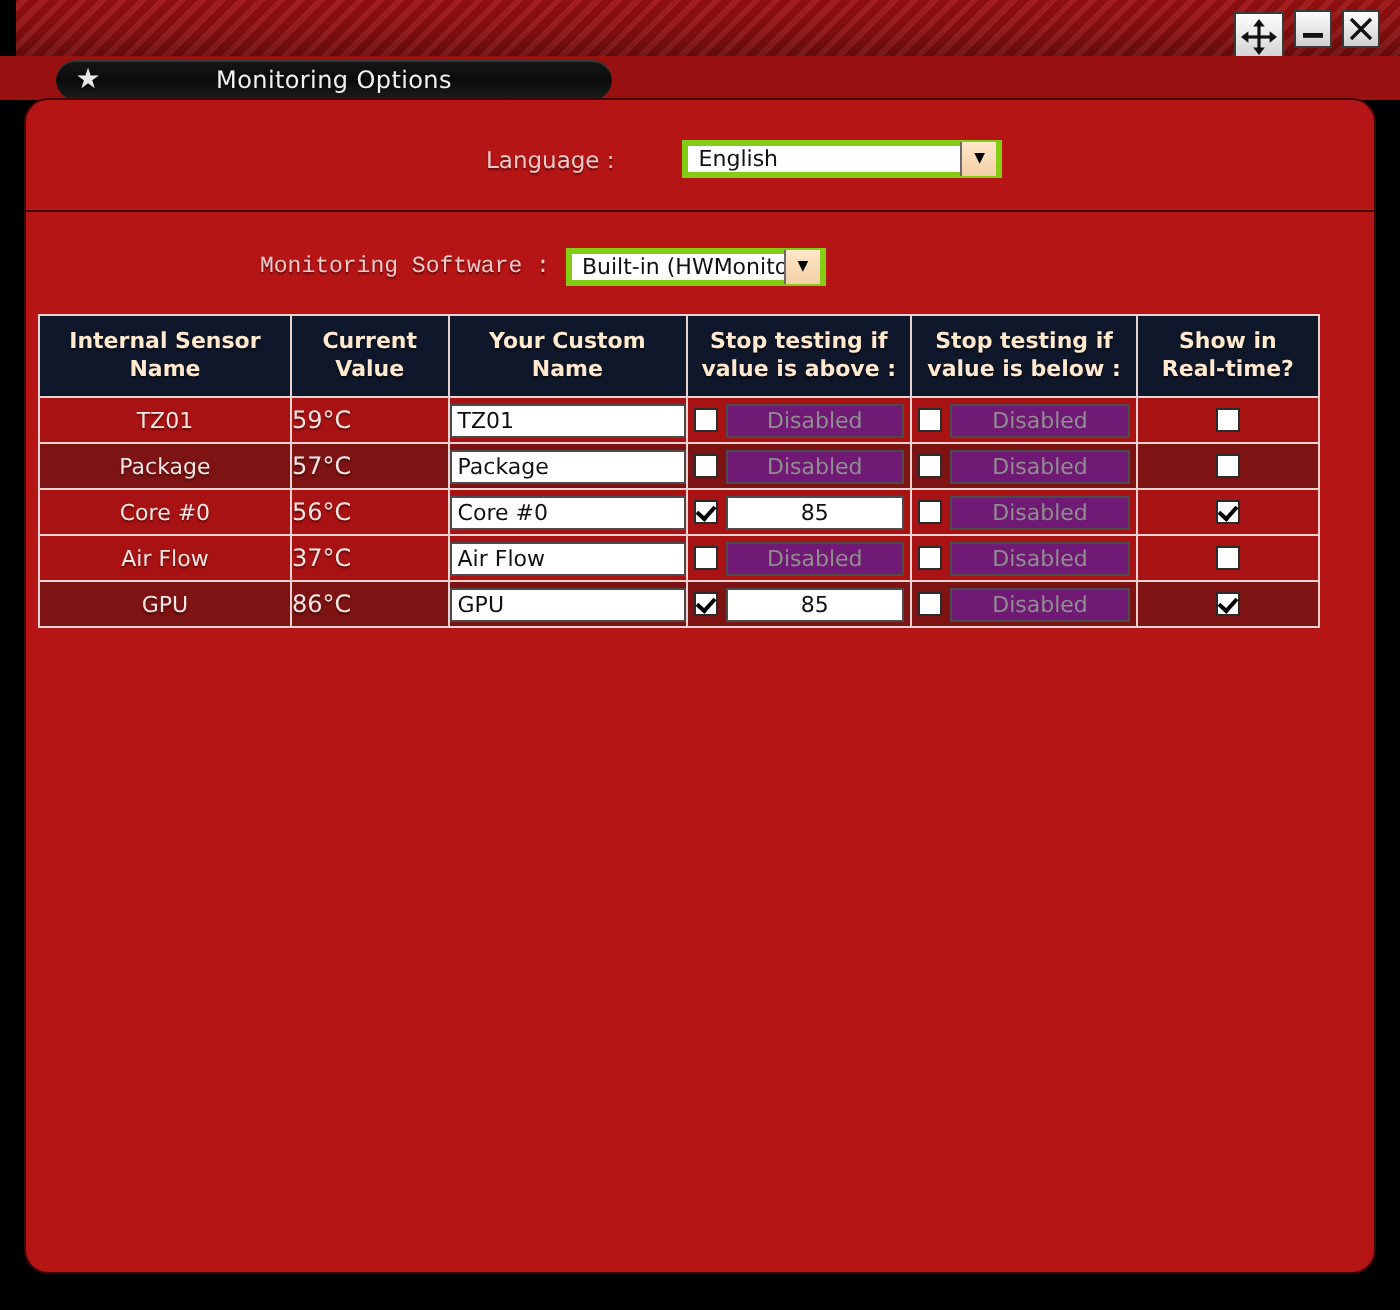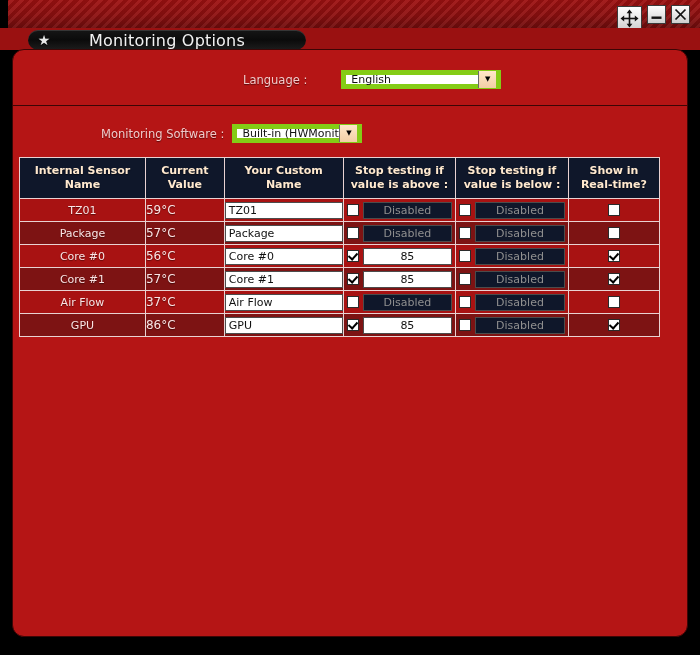--- a/index.html
+++ b/index.html
@@ -88,21 +88,21 @@
     display:flex; align-items:center; justify-content:center;
     color: #e8e8e8;
     font-size: 14px;
     line-height: 1;
     text-shadow: 0 1px 1px #000;
   }
   #tab-label {
     flex: 1 1 auto;
     text-align: center;
     color: #f2f2f2;
-    font-size: 16px;
+    font-size: 12px;
     letter-spacing: 0.2px;
     padding-right: 26px;
   }
 
   
   #main-panel {
     position: absolute;
     left: 12px; top: 49px;
     width: 676px;
     height: 588px;
@@ -129,29 +129,29 @@
   #row-language { left: 0; top: 20px; width: 674px; justify-content: flex-start; gap: 26px; }
   #row-monitoring-software { left: 0; top: 74px; width: 674px; }
 
   .field-label {
     color: #f3c9c9;
     font-size: 11.5px;
     white-space: nowrap;
     text-shadow: 0 1px 1px rgba(0,0,0,0.5);
   }
   #label-language { margin-left: 230px; }
-  #label-monitoring-software { margin-left: 88px; }
+  #label-monitoring-software { margin-left: 117px; font-family: Liberation Mono, monospace; }
 
   
   .combobox {
     position: relative;
     height: 19px;
     margin-left: 8px;
     background: #ffffff;
-    border: 5px solid #84cc16;
+    border: 3px solid #84cc16;
     box-sizing: border-box;
     display: flex;
     align-items: center;
     cursor: pointer;
   }
   #combo-language { width: 160px; }
   #combo-monitoring-software { width: 130px; }
   .combo-value {
     font-size: 11px;
     color: #111;
@@ -256,21 +256,21 @@
     box-sizing: border-box;
     font-size: 11px;
     line-height: 15px;
     text-align: center;
     color: #111;
     cursor: text;
     overflow: hidden;
     white-space: nowrap;
   }
   .threshold-input.disabled {
-    background: #0f172a;
+    background: #701a75;
     color: #8f8f8f;
   }
 
   .checkbox {
     width: 12px;
     height: 12px;
     flex: 0 0 auto;
     background: #ffffff;
     border: 1px solid #2b2b2b;
     box-sizing: border-box;
@@ -464,44 +464,20 @@
                 <div class="checkbox"></div>
                 <div class="threshold-input disabled">Disabled</div>
               </div>
             </td>
             <td>
               <div class="checkbox-center">
                 <div class="checkbox checked"></div>
               </div>
             </td>
           </tr>
-          <tr class="data-row row-even">
-            <td class="cell-sensor-name">Core #1</td>
-            <td class="cell-current-value">57°C</td>
-            <td class="cell-pad">
-              <div class="text-input">Core #1</div>
-            </td>
-            <td>
-              <div class="threshold-wrap">
-                <div class="checkbox checked"></div>
-                <div class="threshold-input">85</div>
-              </div>
-            </td>
-            <td>
-              <div class="threshold-wrap">
-                <div class="checkbox"></div>
-                <div class="threshold-input disabled">Disabled</div>
-              </div>
-            </td>
-            <td>
-              <div class="checkbox-center">
-                <div class="checkbox checked"></div>
-              </div>
-            </td>
-          </tr>
           <tr class="data-row row-odd">
             <td class="cell-sensor-name">Air Flow</td>
             <td class="cell-current-value">37°C</td>
             <td class="cell-pad">
               <div class="text-input">Air Flow</div>
             </td>
             <td>
               <div class="threshold-wrap">
                 <div class="checkbox"></div>
                 <div class="threshold-input disabled">Disabled</div>

